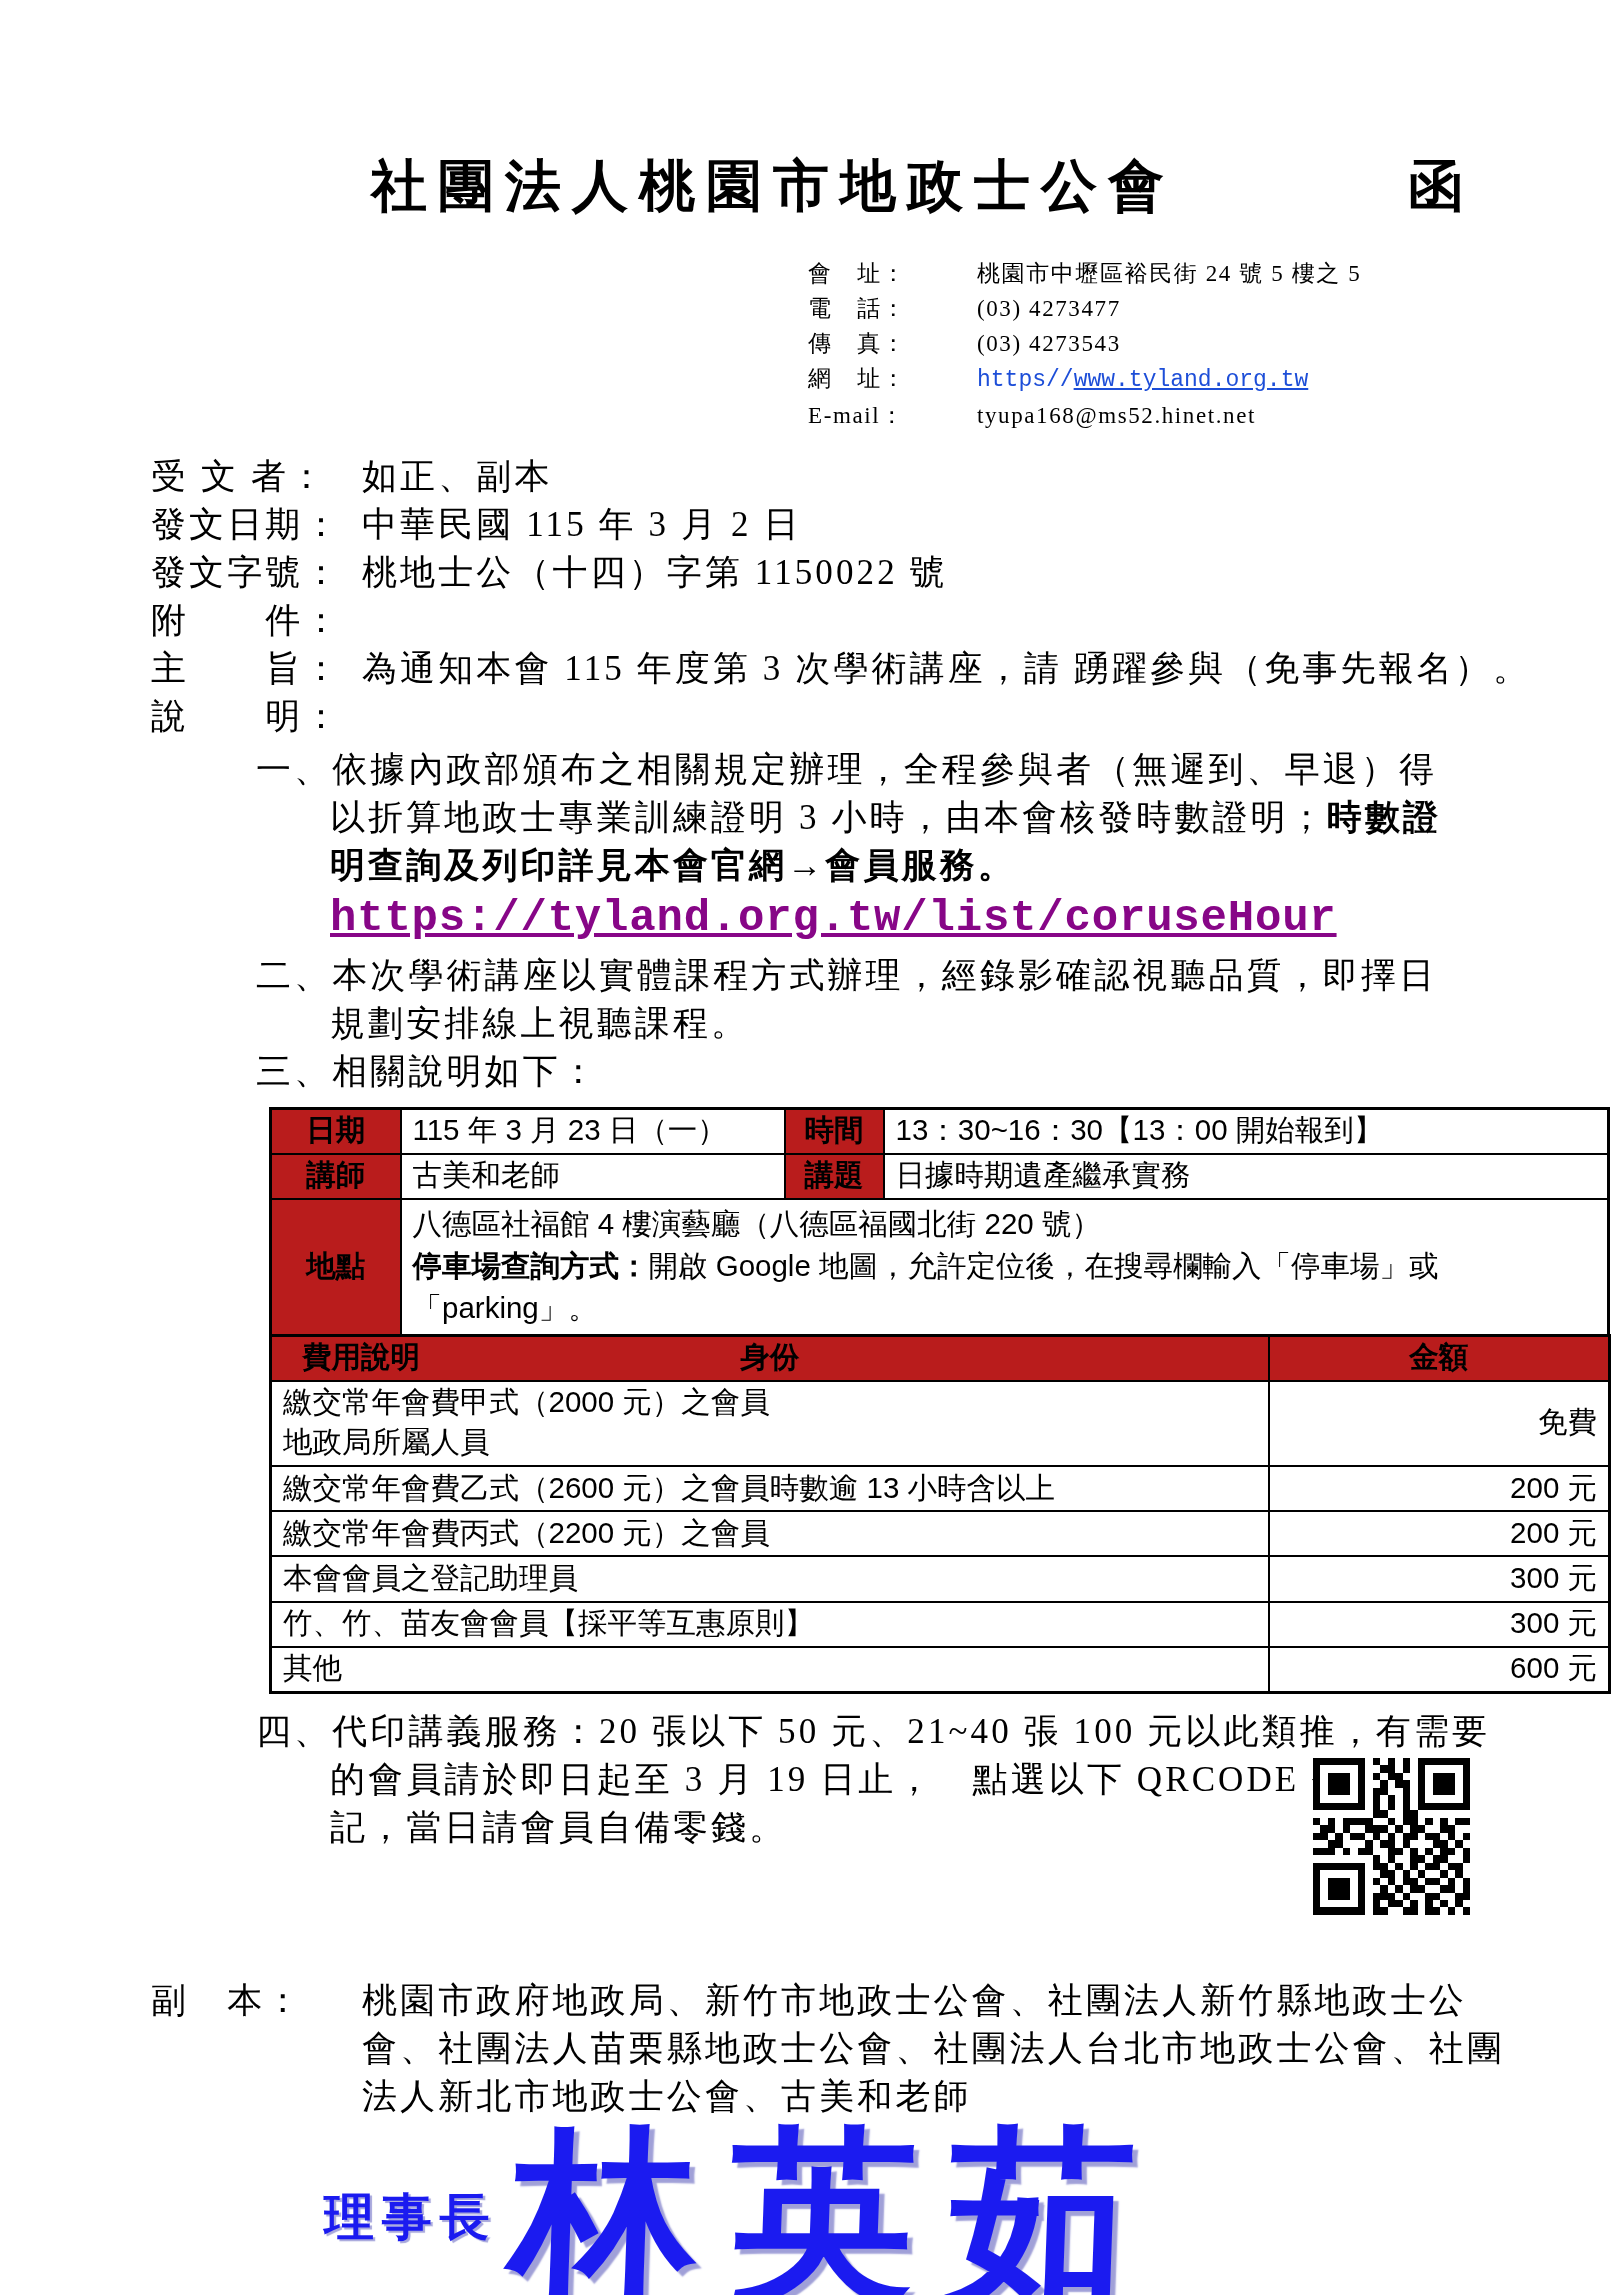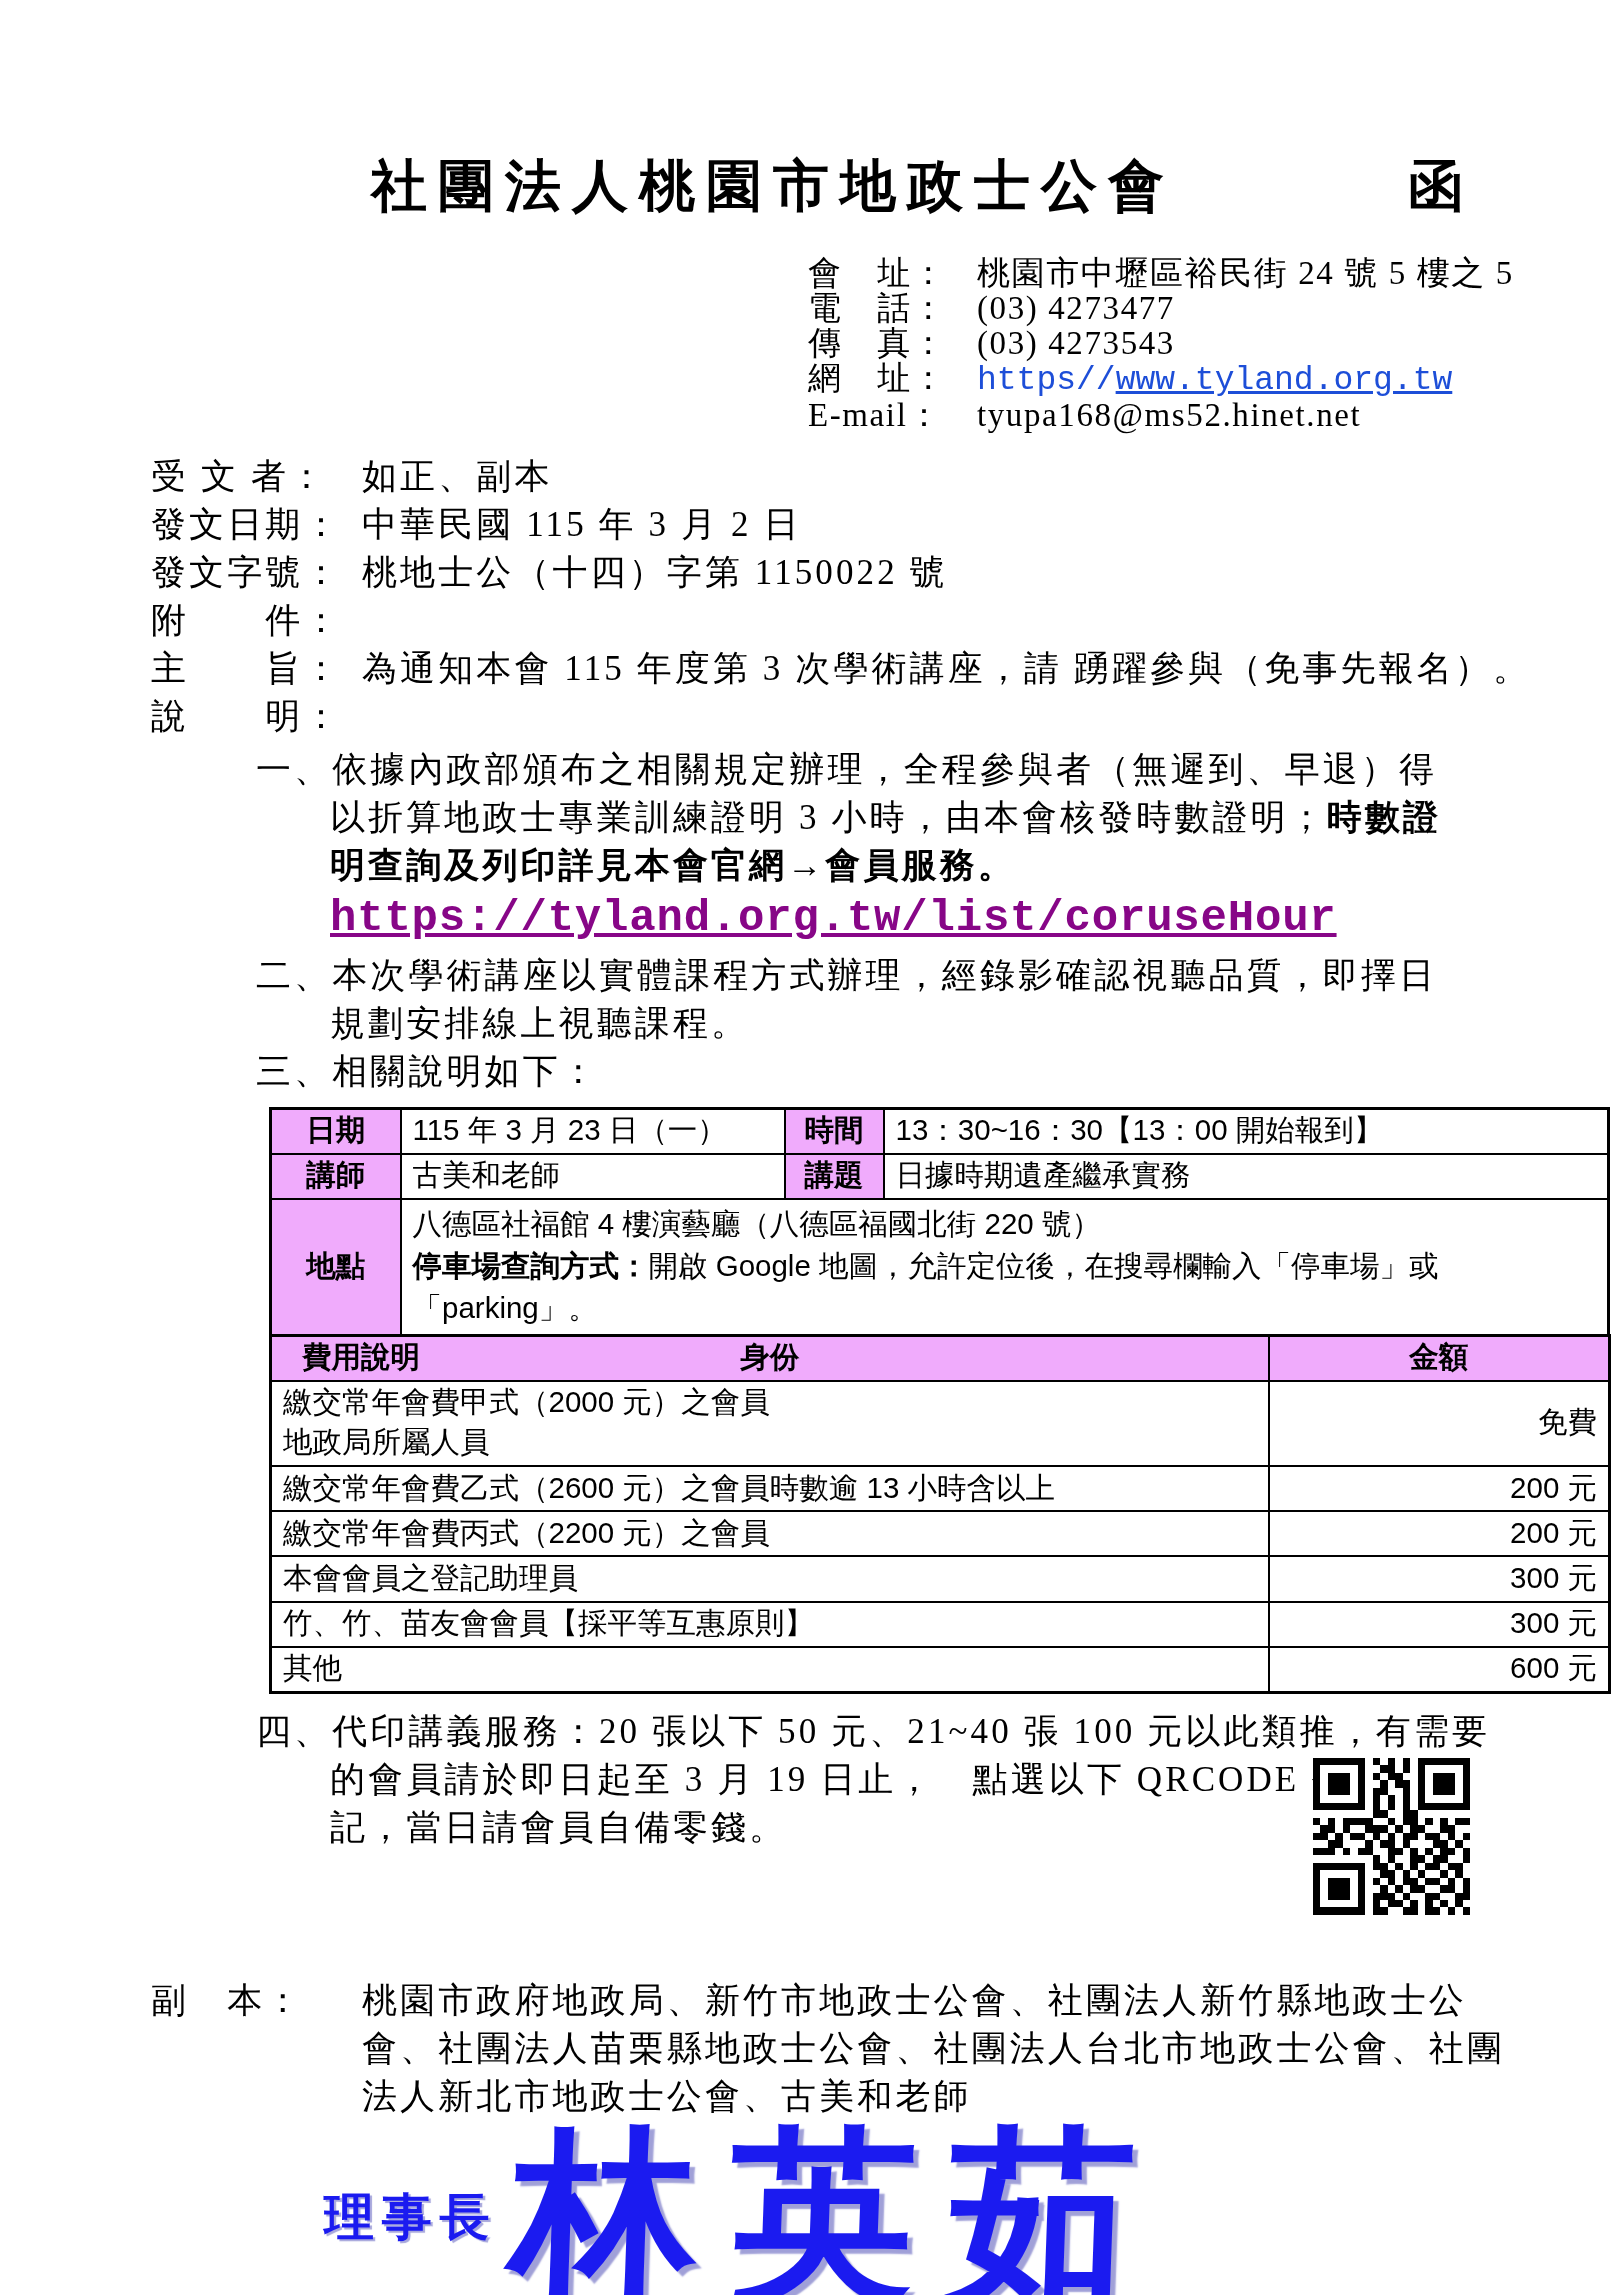--- a/index.html
+++ b/index.html
@@ -6,21 +6,21 @@
   body{width:1623px;height:2295px;position:relative;color:#000;
        font-family:"Liberation Serif", serif;}
   .t{font-size:35px;line-height:48px;letter-spacing:3.1px;}
 
   
   .title-row{padding-top:149px;margin-left:371px;font-weight:bold;
              font-size:56px;letter-spacing:11px;white-space:nowrap;}
   .title-seal{margin-left:233px;}
 
   
-  .contact{margin-top:31px;margin-left:808px;font-size:33px;line-height:35px;letter-spacing:1.6px;}
+  .contact{margin-top:31px;margin-left:808px;font-size:23px;line-height:35px;letter-spacing:1.6px;}
   .c-label{display:inline-block;width:169px;}
   .link-blue{color:#1d4ed8;font-family:"Liberation Mono", monospace;letter-spacing:0;}
   .link-blue.u{text-decoration:underline;}
 
   
   .meta{margin-top:20px;margin-left:151px;}
   .meta-label{display:inline-block;width:211px;}
 
   
   .items{margin-left:256px;margin-top:4.7px;width:1350px;}
@@ -28,21 +28,21 @@
   .bold{font-weight:bold;}
   .purple-link{display:inline-block;margin:3.1px 0 7.8px 74px;color:#870687;font-weight:bold;
         font-size:44px;line-height:51px;letter-spacing:0.8px;text-decoration:underline;
         font-family:"Liberation Mono", monospace;}
 
   
   .tbl{border-collapse:collapse;table-layout:fixed;margin-left:269px;
        font-family:"Liberation Sans", sans-serif;font-size:29.5px;}
   .tbl td{border:2.3px solid #000;padding:1.6px 11px;vertical-align:middle;}
   .tbl{border:3.1px solid #000;}
-  .lab{background:#f0abfc;font-weight:bold;text-align:center;padding:1.6px 3.1px;}
+  .lab{background:#b91c1c;font-weight:bold;text-align:center;padding:1.6px 3.1px;}
   .sched td{height:40px;}
   .venue td{height:auto;}
   .venue .val{line-height:42px;padding-top:3.1px;padding-bottom:4.7px;}
   .fee{margin-top:-3.1px;}
   .fee td{height:39px;}
   .fee .amt{text-align:right;}
   .fee-head .big{position:relative;text-align:center;}
   .fee-head .left-cap{position:absolute;left:30px;top:50%;transform:translateY(-50%);}
 
   

